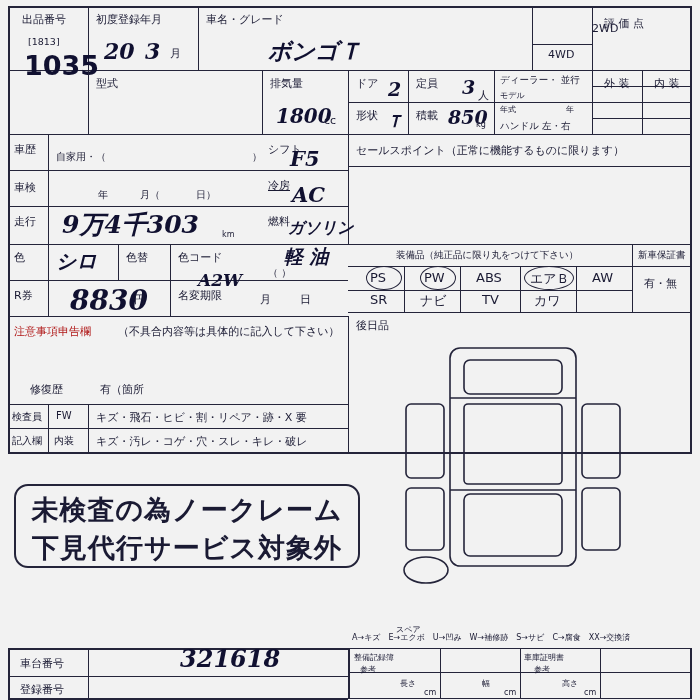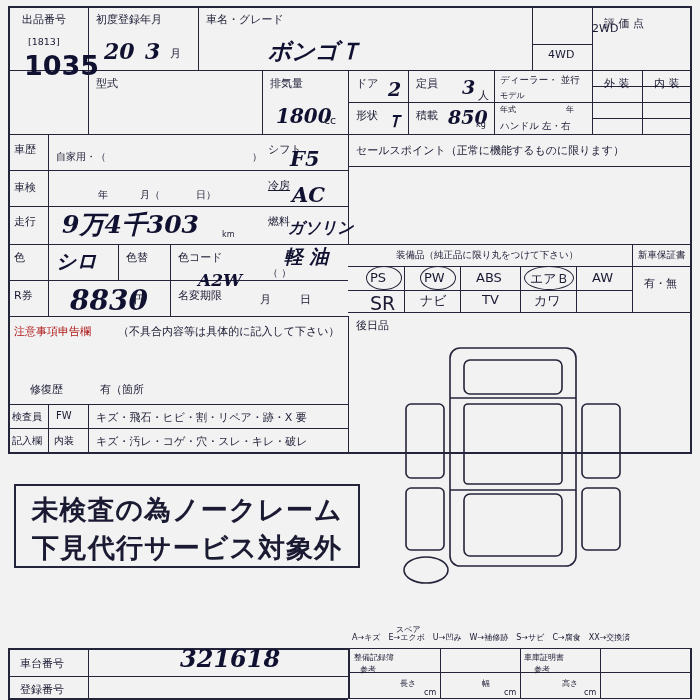--- a/index.html
+++ b/index.html
@@ -179,21 +179,21 @@
   <div class="ln v" style="left:460px;top:266px;height:46px;"></div>
   <div class="ln v" style="left:520px;top:266px;height:46px;"></div>
   <div class="ln v" style="left:576px;top:266px;height:46px;"></div>
 
   <div class="lbl" style="left:370px;top:270px;font-size:13px;">PS</div>
   <div class="lbl" style="left:424px;top:270px;font-size:13px;">PW</div>
   <div class="lbl" style="left:476px;top:270px;font-size:13px;">ABS</div>
   <div class="lbl" style="left:530px;top:270px;font-size:13px;">エアＢ</div>
   <div class="lbl" style="left:592px;top:270px;font-size:13px;">AW</div>
 
-  <div class="lbl" style="left:370px;top:292px;font-size:19px;">SR</div>
+  <div class="lbl" style="left:370px;top:292px;font-size:13px;">SR</div>
   <div class="lbl" style="left:420px;top:292px;font-size:13px;">ナビ</div>
   <div class="lbl" style="left:482px;top:292px;font-size:13px;">TV</div>
   <div class="lbl" style="left:534px;top:292px;font-size:13px;">カワ</div>
 
   <div class="ell" style="left:366px;top:266px;width:34px;height:22px;"></div>
   <div class="ell" style="left:420px;top:266px;width:34px;height:22px;"></div>
   <div class="ell" style="left:524px;top:266px;width:48px;height:22px;"></div>
 
   <div class="lbl" style="left:356px;top:318px;">後日品</div>
 
@@ -226,21 +226,21 @@
       <line x1="60" y1="160" x2="186" y2="160"></line>
       <rect x="16" y="74" width="38" height="74" rx="5"></rect>
       <rect x="192" y="74" width="38" height="74" rx="5"></rect>
       <rect x="16" y="158" width="38" height="62" rx="5"></rect>
       <rect x="192" y="158" width="38" height="62" rx="5"></rect>
       <ellipse cx="36" cy="240" rx="22" ry="13"></ellipse>
     </g>
   </svg>
   <div class="lbl xs" style="left:396px;top:600px;margin-top:24px;">スペア</div>
 
-  <div class="notice" style="left:14px;top:484px;width:346px;height:84px;">
+  <div class="notice" style="left:14px;top:484px;width:346px;height:84px;border-radius:14px;">
     <div class="l1" style="top:6px;">未検査の為ノークレーム</div>
     <div class="l2" style="top:44px;">下見代行サービス対象外</div>
   </div>
 
   <div class="lbl xs" style="left:352px;top:632px;">A→キズ　E→エクボ　U→凹み　W→補修跡　S→サビ　C→腐食　XX→交換済</div>
 
   <div class="ln h2" style="left:8px;top:648px;width:340px;"></div>
   <div class="ln h" style="left:8px;top:676px;width:340px;"></div>
   <div class="ln h2" style="left:8px;top:698px;width:340px;"></div>
   <div class="ln v2" style="left:8px;top:648px;height:50px;"></div>

